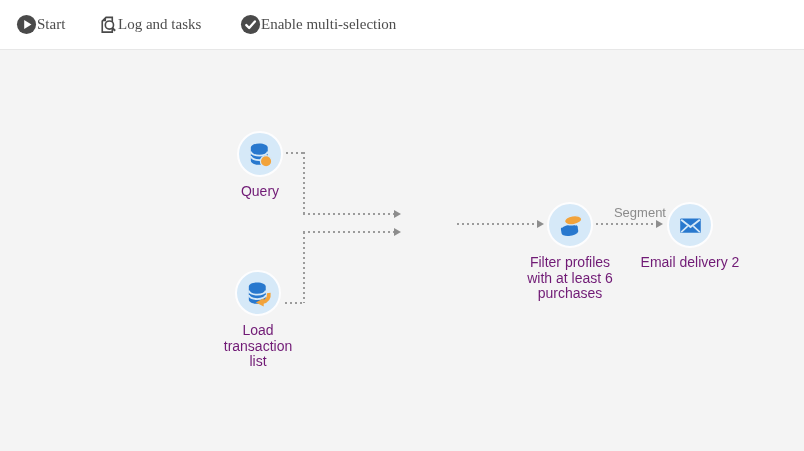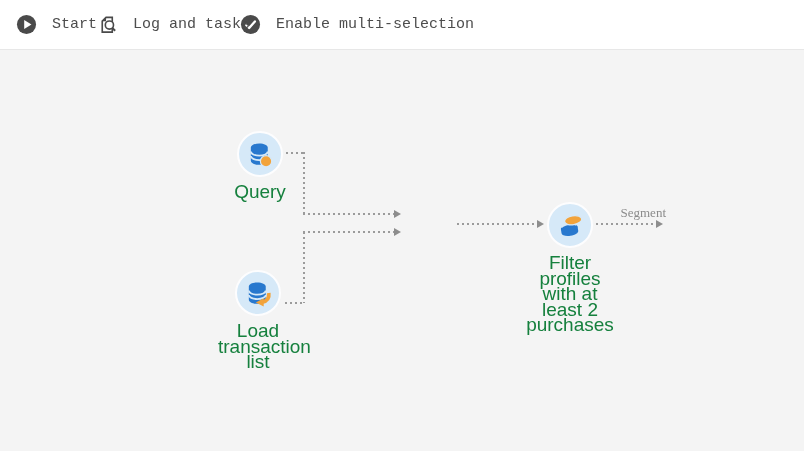--- a/index.html
+++ b/index.html
@@ -7,41 +7,41 @@
     position:relative;width:804px;height:451px;overflow:hidden;
     font-family:"Liberation Sans","DejaVu Sans",sans-serif;
     -webkit-font-smoothing:antialiased;
   }
   
   .toolbar{
     position:absolute;left:0;top:0;width:804px;height:49px;
     background:#ffffff;border-bottom:1px solid #e7e7e7;z-index:3;
   }
   .tb-btn{
-    position:absolute;top:0;height:49px;display:flex;align-items:center;gap:15px;
+    position:absolute;top:0;height:49px;display:flex;align-items:center;gap:0;
     cursor:pointer;background:none;border:none;padding:0;
-    font-size:15px;color:#4d4d4d;font-family:Liberation Mono, monospace;white-space:nowrap;
+    font-size:15px;color:#4d4d4d;font-family:Liberation Serif, serif;white-space:nowrap;
   }
   .tb-btn svg{display:block;}
   
   .canvas{
     position:absolute;left:0;top:50px;width:804px;height:401px;
     background:#f4f4f4;
   }
   
   .node{position:absolute;width:46px;height:46px;}
   .node-circle{
     width:46px;height:46px;border-radius:50%;
     background:#d6e9f8;border:2px solid #fdfdfe;box-sizing:border-box;
     display:flex;align-items:center;justify-content:center;
     box-shadow:0 0 0 0 rgba(0,0,0,0);
   }
   .node-circle svg{display:block;}
   .node-label{
-    position:absolute;font-size:19px;line-height:15.5px;color:#15803d;
+    position:absolute;font-size:14px;line-height:15.5px;color:#701a75;
     text-align:center;
   }
   
   .edge-h{
     position:absolute;height:2px;
     background-image:repeating-linear-gradient(90deg,#9b9b9b 0 2px,transparent 2px 5px);
   }
   .edge-v{
     position:absolute;width:2px;
     background-image:repeating-linear-gradient(180deg,#9b9b9b 0 2px,transparent 2px 5px);
@@ -106,21 +106,21 @@
     <div class="edge-h" style="left:285px;top:252px;width:20px;"></div>
     <div class="edge-v" style="left:303px;top:182px;height:71px;"></div>
     <div class="edge-h" style="left:303px;top:181px;width:91px;"></div>
     <div class="arrowhead" style="left:394px;top:178px;"></div>
 
     <div class="edge-h" style="left:457px;top:173px;width:81px;"></div>
     <div class="arrowhead" style="left:537px;top:170px;"></div>
 
     <div class="edge-h" style="left:596px;top:173px;width:61px;"></div>
     <div class="arrowhead" style="left:656px;top:170px;"></div>
-    <div class="edge-label" style="left:596px;top:155px;width:70px;font-family:Liberation Serif, serif;">Segment</div>
+    <div class="edge-label" style="left:596px;top:155px;width:70px;">Segment</div>
 
     <div class="node" style="left:237px;top:81px;">
       <div class="node-circle">
         <span>
           <svg width="29" height="29" viewBox="0 0 24 24">
             <path d="M4,6.3 c0,-1.9 3.1,-3.4 7,-3.4 s7,1.5 7,3.4 v10.8 c0,1.9 -3.1,3.4 -7,3.4 s-7,-1.5 -7,-3.4 z" fill="#2878ce"></path>
             <path d="M4,9.6 c0,1.9 3.1,3.4 7,3.4 s7,-1.5 7,-3.4" stroke="#d6e9f8" stroke-width="1.5" fill="none"></path>
             <path d="M4,13.2 c0,1.9 3.1,3.4 7,3.4 s7,-1.5 7,-3.4" stroke="#d6e9f8" stroke-width="1.5" fill="none"></path>
             <circle cx="16.6" cy="17.6" r="4.7" fill="#f2a33b" stroke="#d6e9f8" stroke-width="1"></circle>
           </svg>
@@ -151,18 +151,31 @@
           <svg width="29" height="29" viewBox="0 0 24 24">
             <g transform="rotate(-9 11 13)">
               <path d="M3.8,13.8 v3.6 c0,1.8 3.1,3.2 7,3.2 s7,-1.4 7,-3.2 v-3.6" fill="#2878ce"></path>
               <ellipse cx="10.8" cy="13.8" rx="7" ry="3" fill="#2878ce"></ellipse>
               <path d="M4.4,12.6 c1.2,-1.1 3.6,-1.8 6.4,-1.8 c2.8,0 5.2,0.7 6.4,1.8" stroke="#d6e9f8" stroke-width="1.3" fill="none"></path>
             </g>
             <ellipse cx="14.2" cy="7.6" rx="7.2" ry="3.7" fill="#f2a33b" stroke="#d6e9f8" stroke-width="1.1" transform="rotate(-9 14.2 7.6)"></ellipse>
           </svg>
         </span>
       </div>
-      <div class="node-label" style="left:-22px;top:53px;width:90px;">Filter profiles with at least 2 purchases</div>
+      <div class="node-label" style="left:-22px;top:53px;width:90px;">Filter profiles with at least 6 purchases</div>
     </div>
 
+    <div class="node" style="left:667px;top:152px;">
+      <div class="node-circle">
+        <span>
+          <svg width="29" height="29" viewBox="0 0 24 24">
+            <rect x="3.5" y="6.3" width="17" height="11.8" rx="0.8" fill="#2878ce"></rect>
+            <path d="M4.3,7.2 L12,13.2 L19.7,7.2" stroke="#d6e9f8" stroke-width="1.6" fill="none"></path>
+            <path d="M4.3,17.4 L9.7,12.6" stroke="#d6e9f8" stroke-width="1.4" fill="none"></path>
+            <path d="M19.7,17.4 L14.3,12.6" stroke="#d6e9f8" stroke-width="1.4" fill="none"></path>
+          </svg>
+        </span>
+      </div>
+      <div class="node-label" style="left:-32px;top:53px;width:110px;">Email delivery 2</div>
+    </div>
 
   </div>
 </div>
 
 </body></html>

